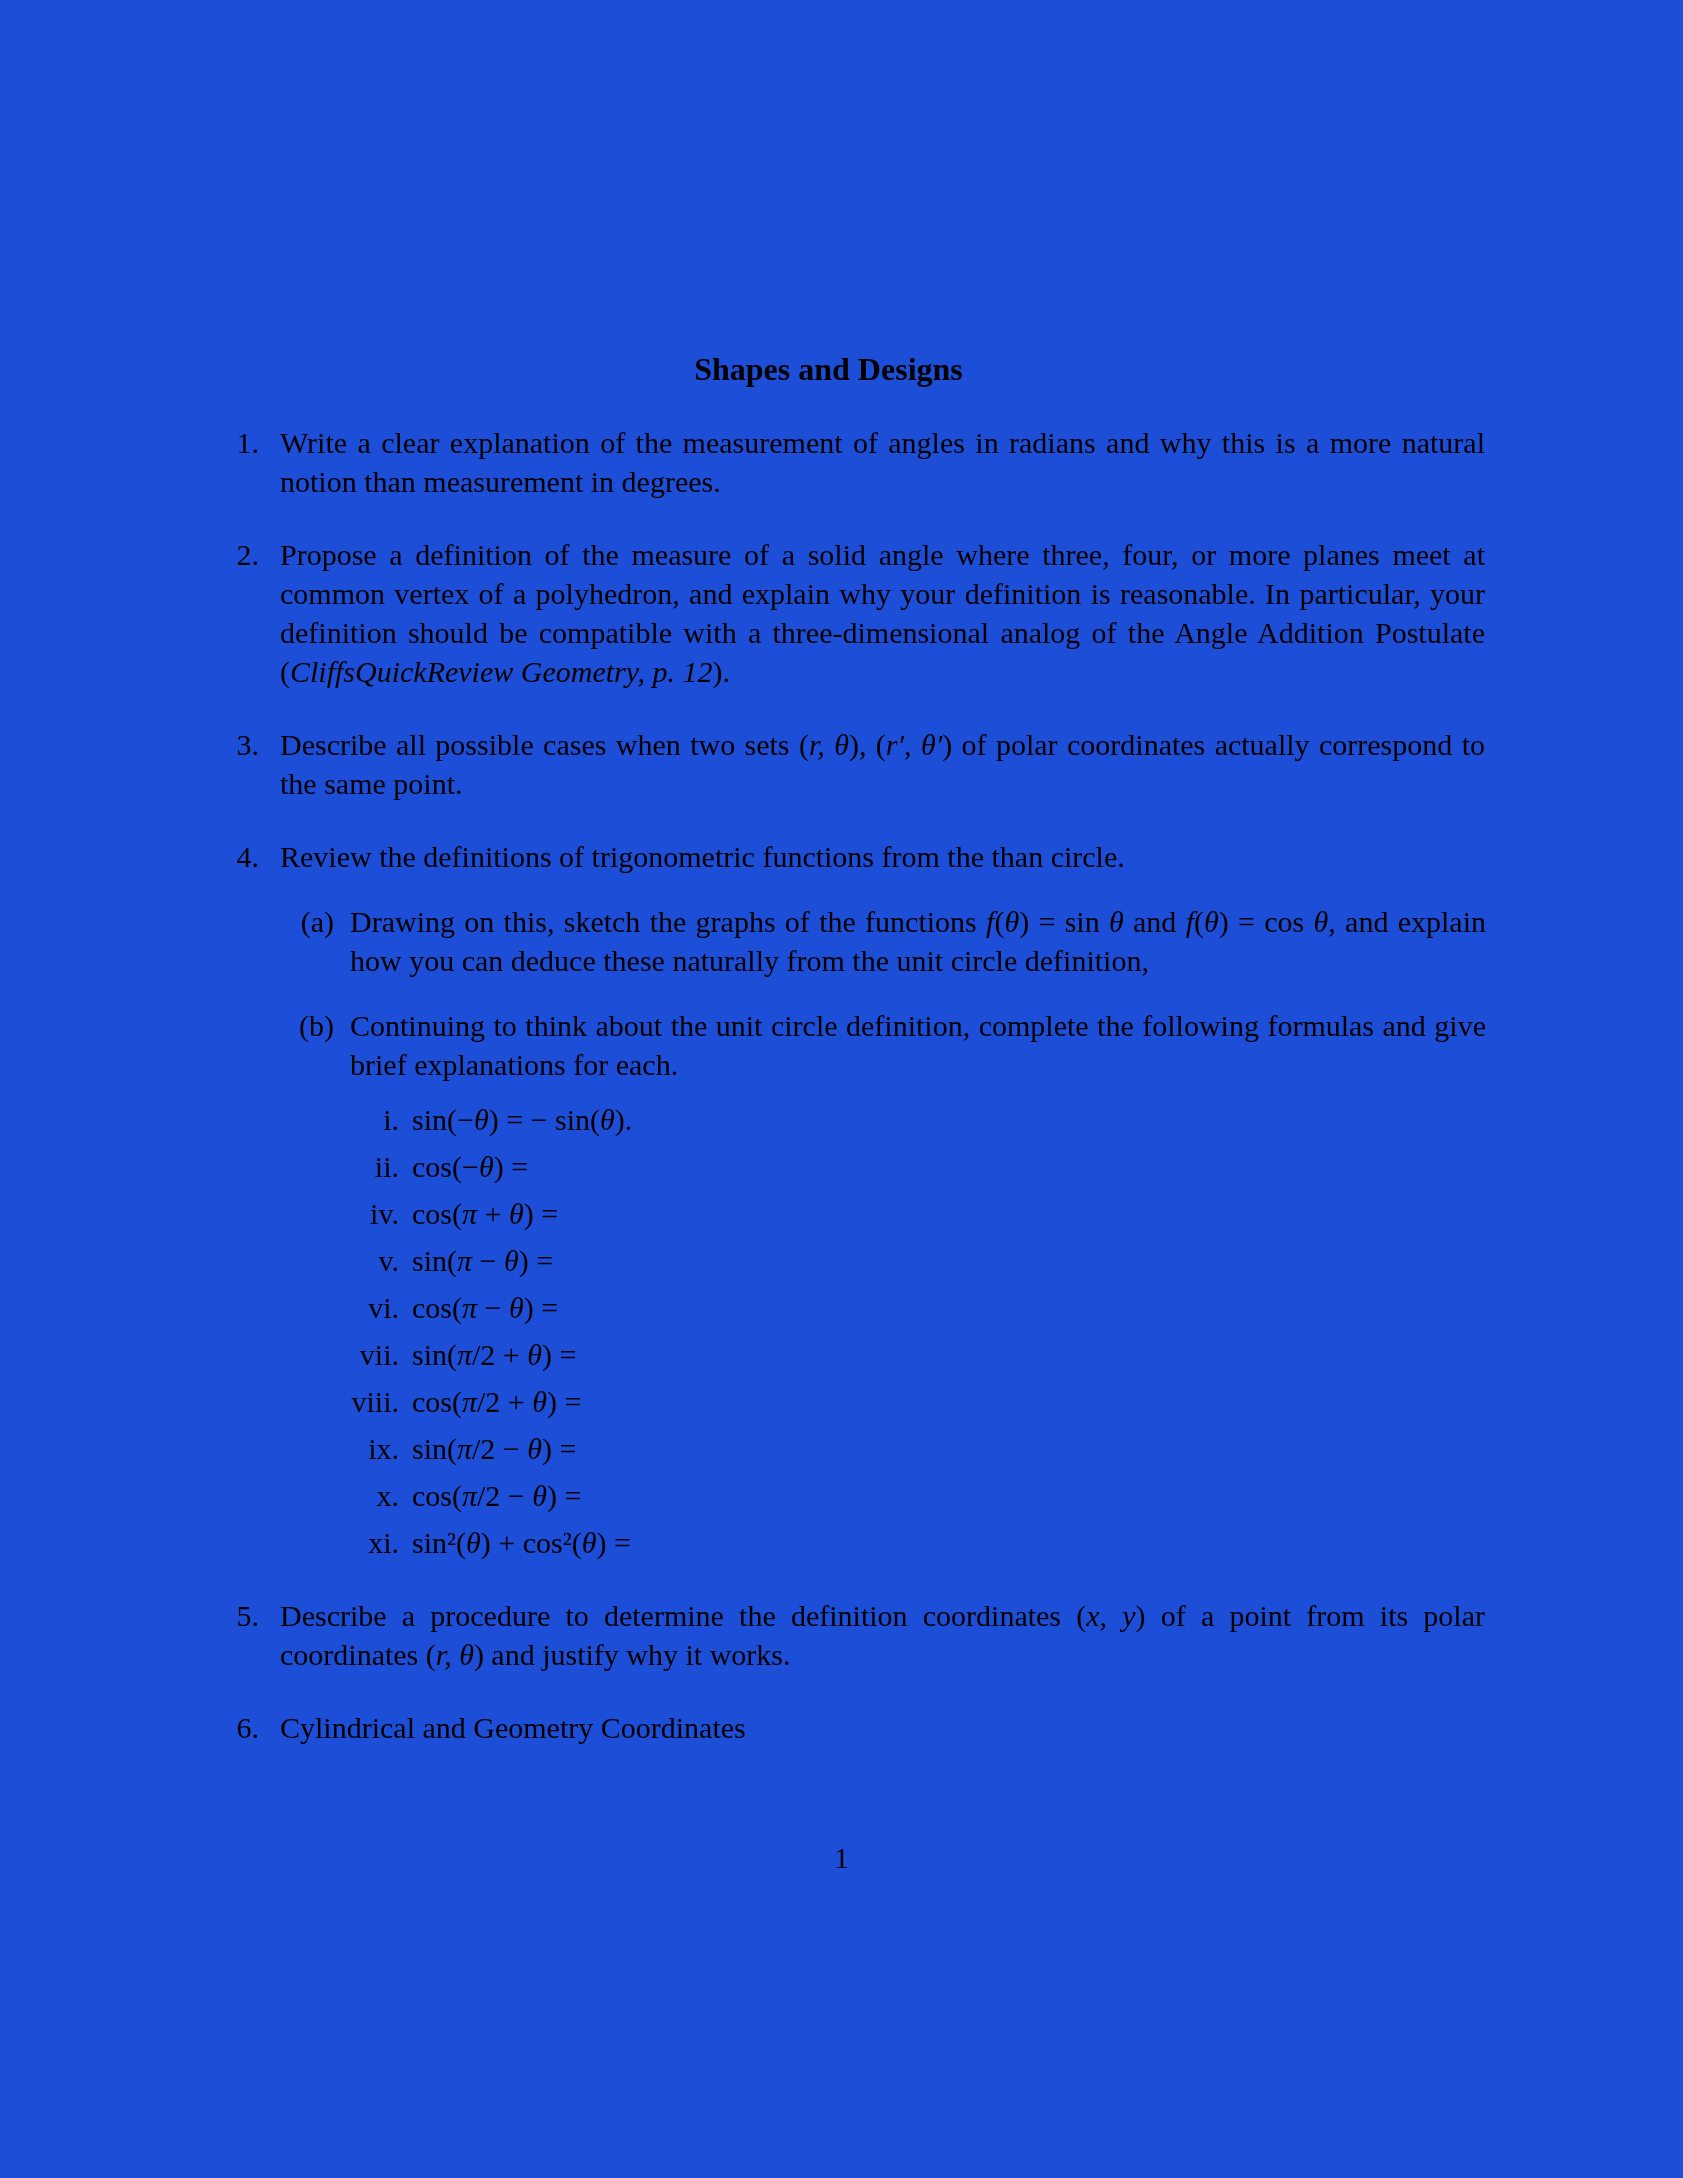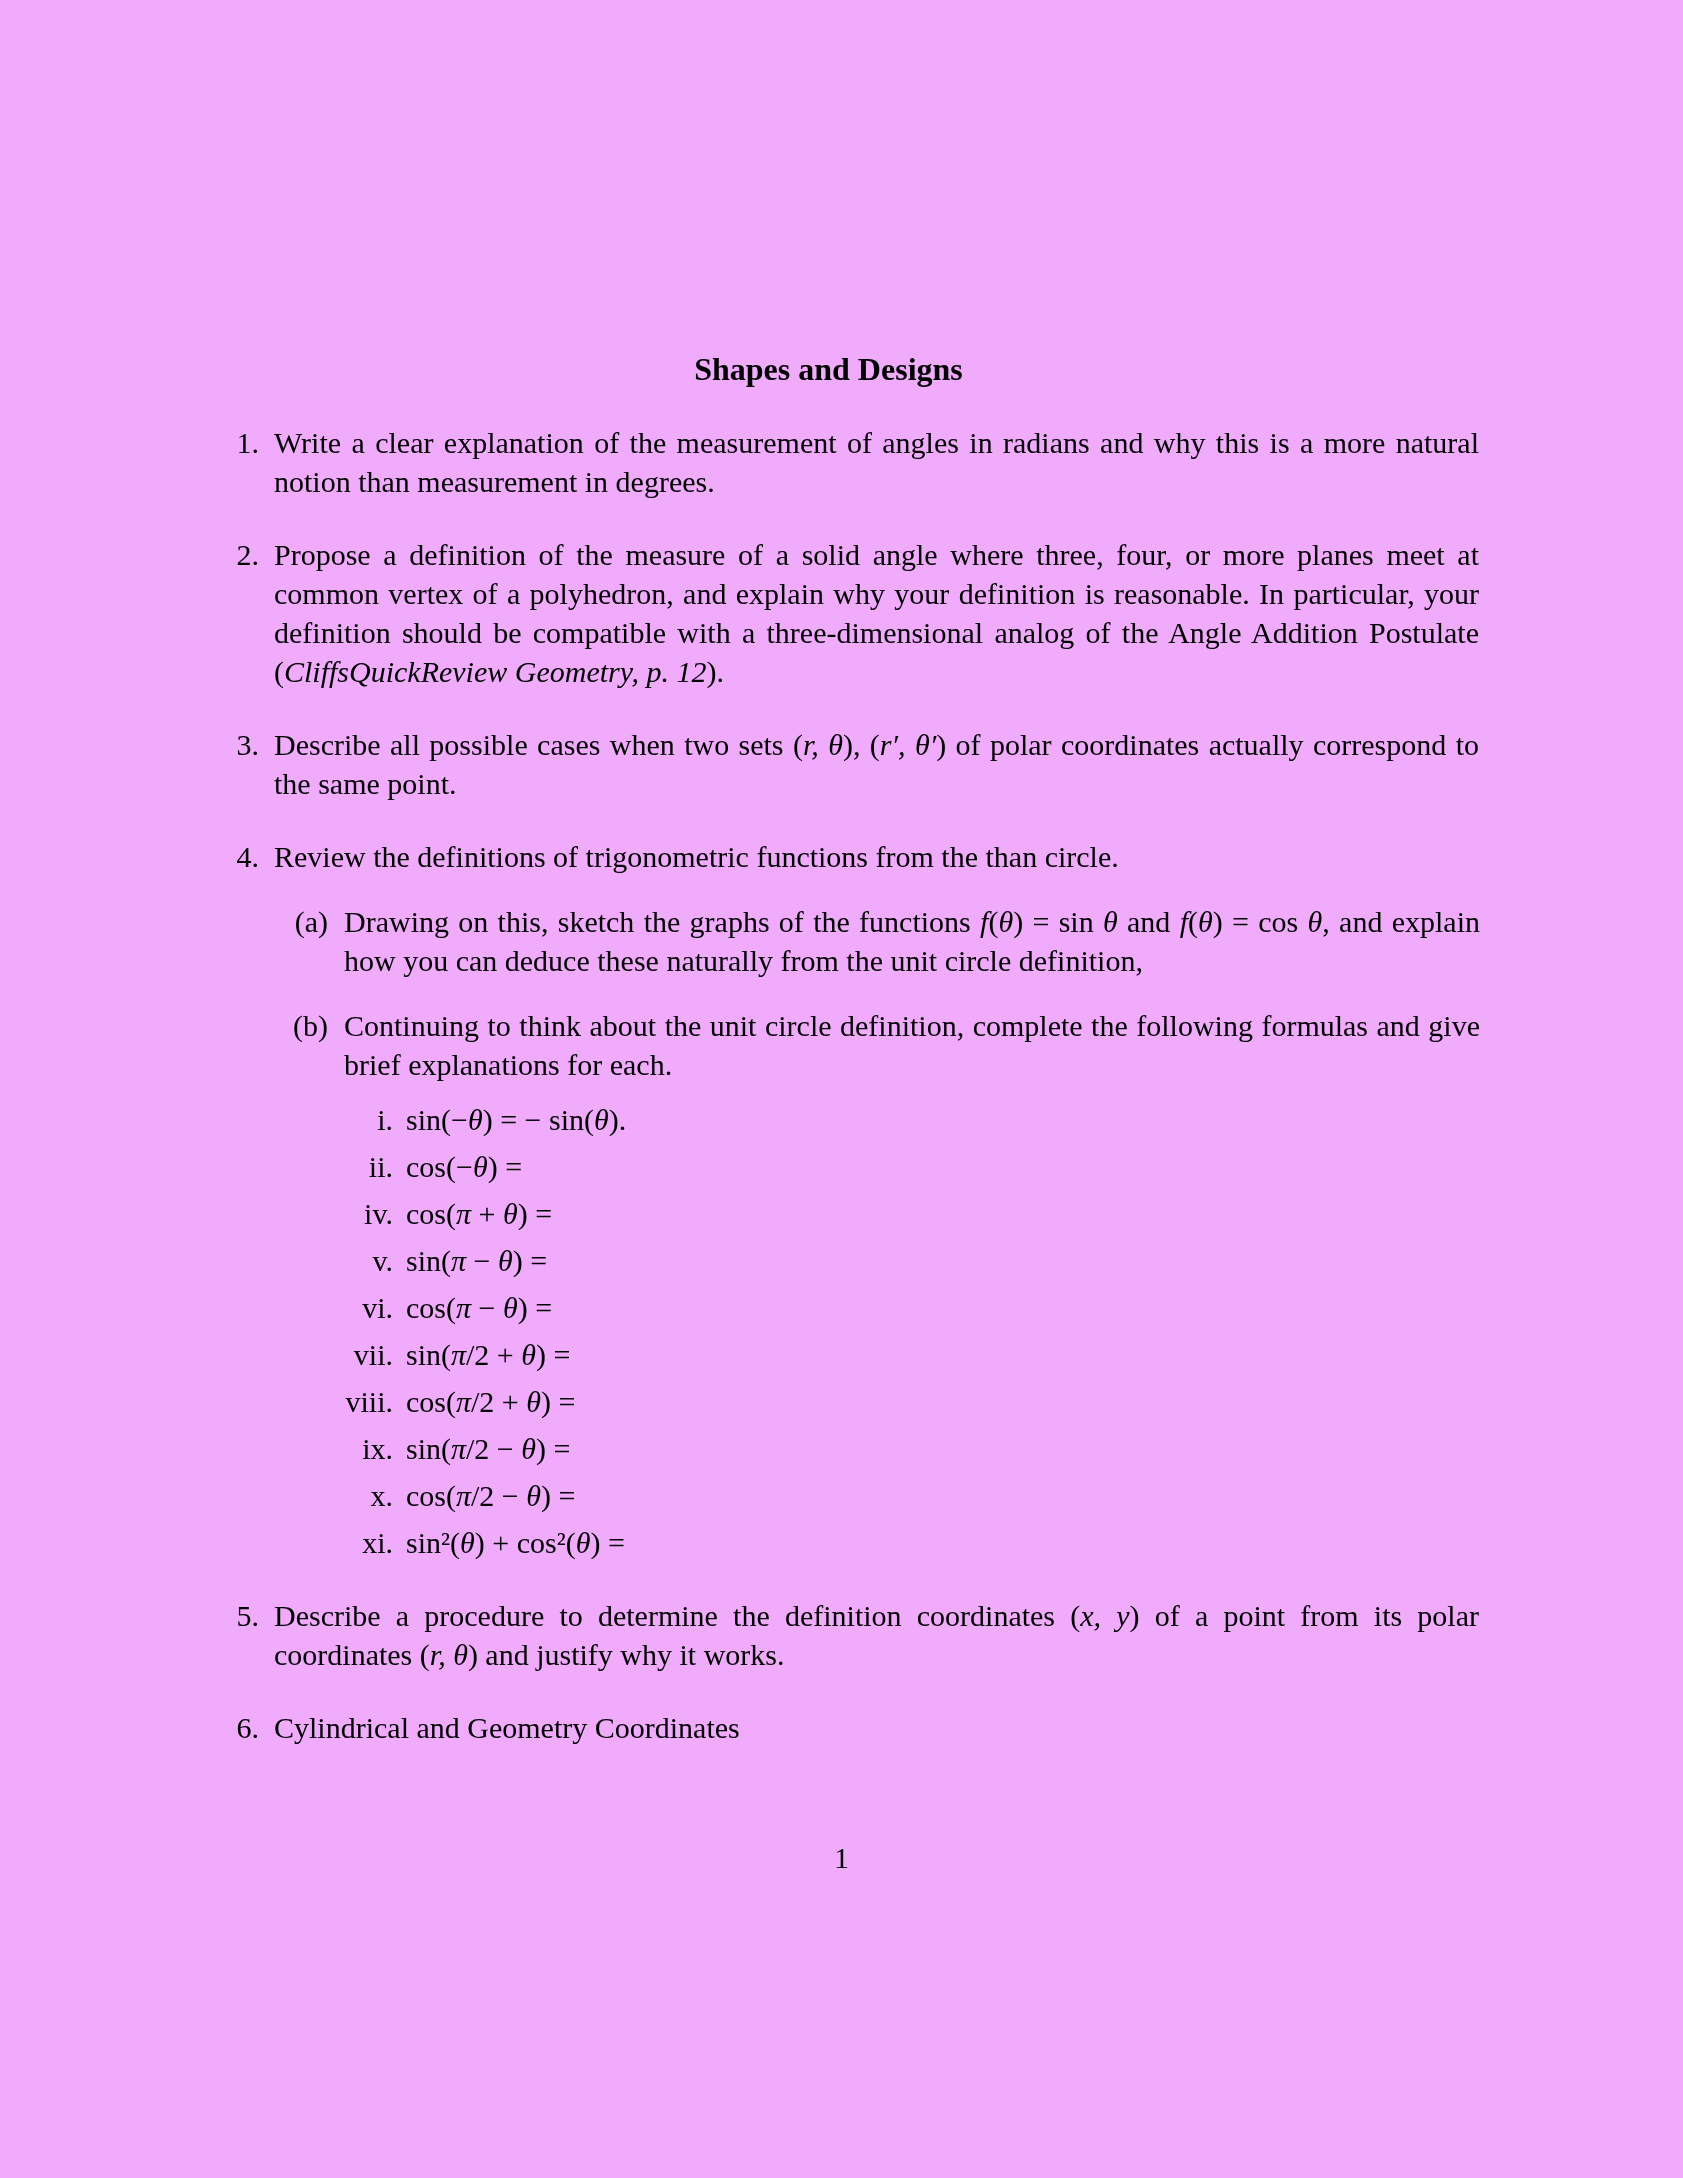--- a/index.html
+++ b/index.html
@@ -8,41 +8,41 @@
     background: #ffffff;
     color: #000000;
     font-family: "Liberation Serif", "DejaVu Serif", serif;
     font-size: 30px;
     line-height: 39px;
   }
   .page {
     position: relative;
     width: 1683px;
     height: 2178px;
-    background: #f0abfc;
+    background: #1d4ed8;
     overflow: hidden;
   }
   .title-block {
     padding-top: 349px;
     width: 1317px;
     margin-left: 170px;
     text-align: center;
     font-weight: bold;
     font-size: 32px;
     line-height: 40px;
   }
   .problems { margin-top: 5px; }
   .problem { display: flex; margin-top: 34px; }
   .problem-num {
     width: 259px;
     flex: 0 0 259px;
     text-align: right;
   }
   .problem-body {
-    margin-left: 15px;
+    margin-left: 21px;
     width: 1205px;
     flex: 0 0 1205px;
     text-align: justify;
   }
   .subitem { display: flex; margin-top: 26px; }
   .subitem-label {
     width: 334px;
     flex: 0 0 334px;
     text-align: right;
   }

